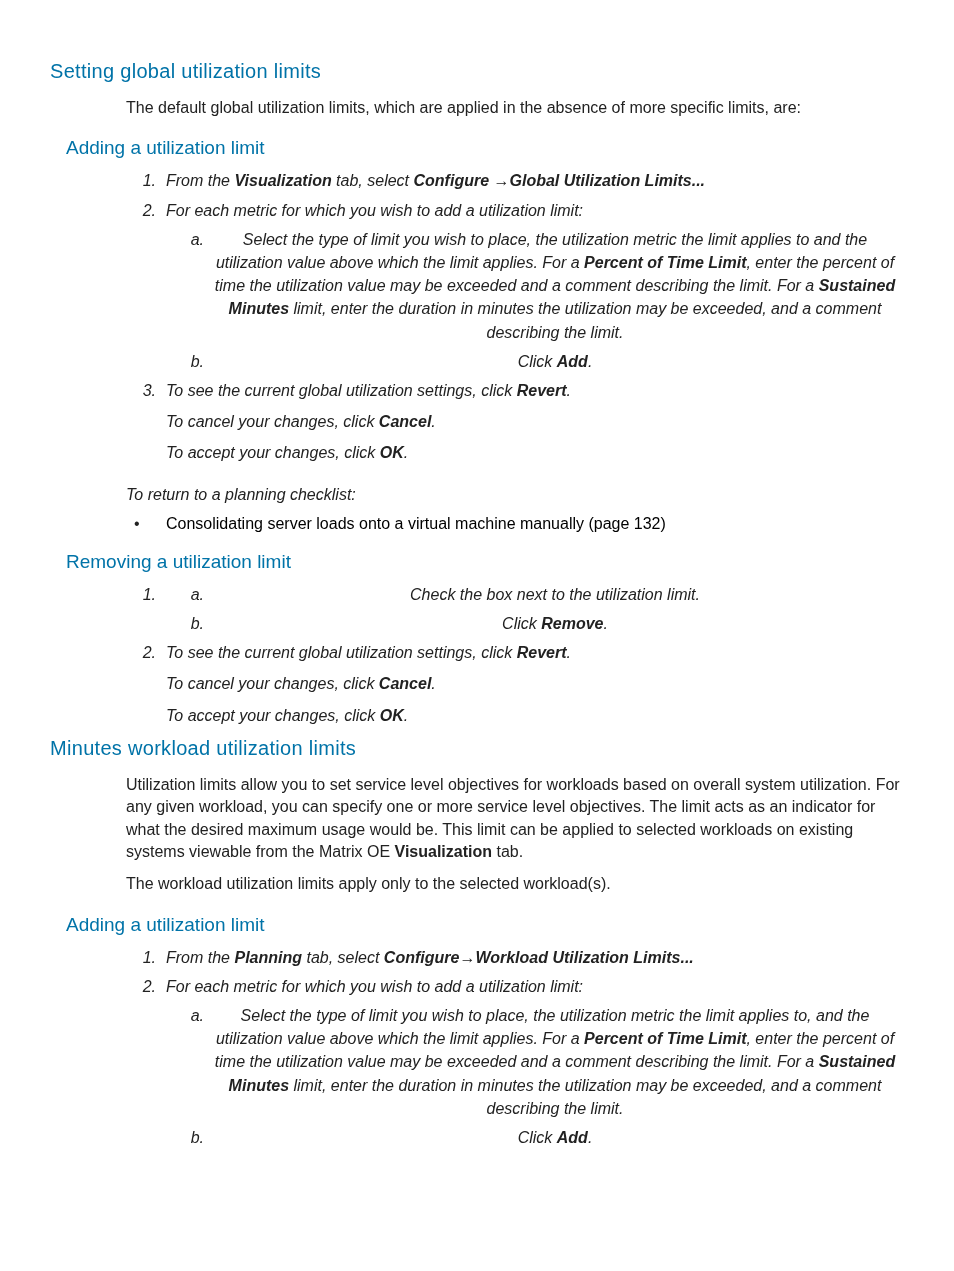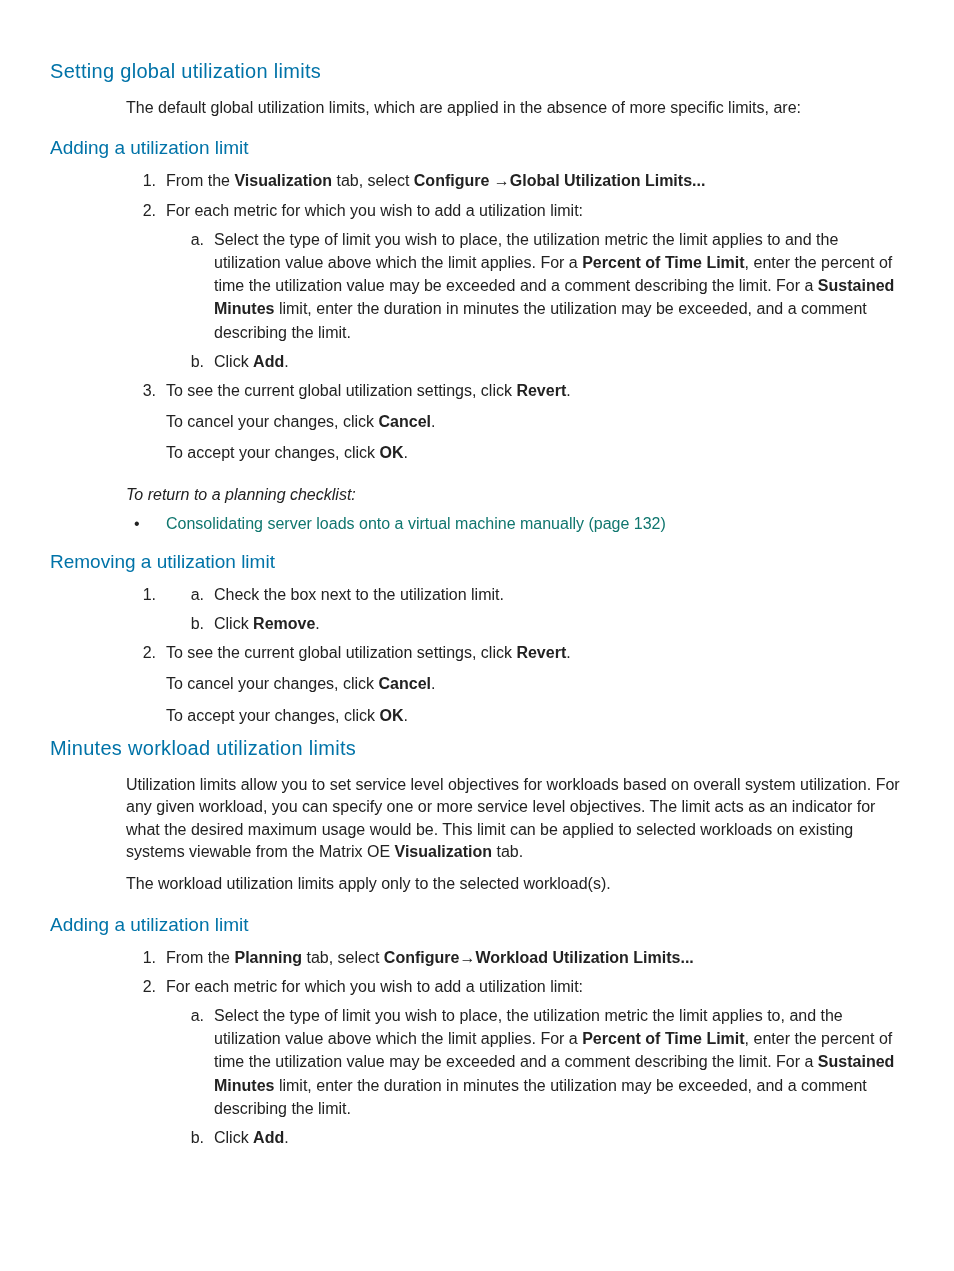--- a/index.html
+++ b/index.html
@@ -16,21 +16,21 @@
     font-size: 20px;
     font-weight: 400;
     color: #0073a8;
     margin: 10px 0 14px 0;
     letter-spacing: 0.3px;
   }
   h2 {
     font-size: 19px;
     font-weight: 400;
     color: #0073a8;
-    margin: 18px 0 10px 0;
+    margin: 18px 0 10px 16px;
   }
   p.intro {
     margin: 8px 0 10px 76px;
     line-height: 1.4;
   }
   p.para {
     margin: 20px 0 6px 76px;
     line-height: 1.4;
   }
   ul.circle {
@@ -72,20 +72,21 @@
   .mono {
     font-family: "Courier New", monospace;
     font-size: 15px;
     letter-spacing: 0.3px;
   }
   ol.num {
     list-style: none;
     margin: 6px 0 6px 76px;
     padding: 0;
     counter-reset: num;
+    font-style: italic;
   }
   ol.num > li {
     counter-increment: num;
     position: relative;
     padding-left: 40px;
     margin: 6px 0;
     line-height: 1.45;
   }
   ol.num > li::before {
     content: counter(num) ".";
@@ -100,38 +101,39 @@
     margin: 6px 0 6px 0;
     padding: 0;
     counter-reset: al;
   }
   ol.alpha > li {
     counter-increment: al;
     position: relative;
     padding-left: 40px;
     margin: 6px 8px;
     line-height: 1.45;
+    text-align: center;
   }
   ol.alpha > li::before {
     content: counter(al, lower-alpha) ".";
     position: absolute;
     left: 0;
     top: 0;
     width: 30px;
     text-align: right;
   }
   .sub-p {
     margin: 8px 0 0 0;
     line-height: 1.45;
   }
   .italic {
     font-style: italic;
   }
   .link {
-    color: #0f766e;
+    color: #000000;
   }
   strong { font-weight: 700; }
 </style>
 </head>
 <body>
 
 <h1>Setting global utilization limits</h1>
 
 <p class="intro">The default global utilization limits, which are applied in the absence of more specific limits, are:</p>
 

